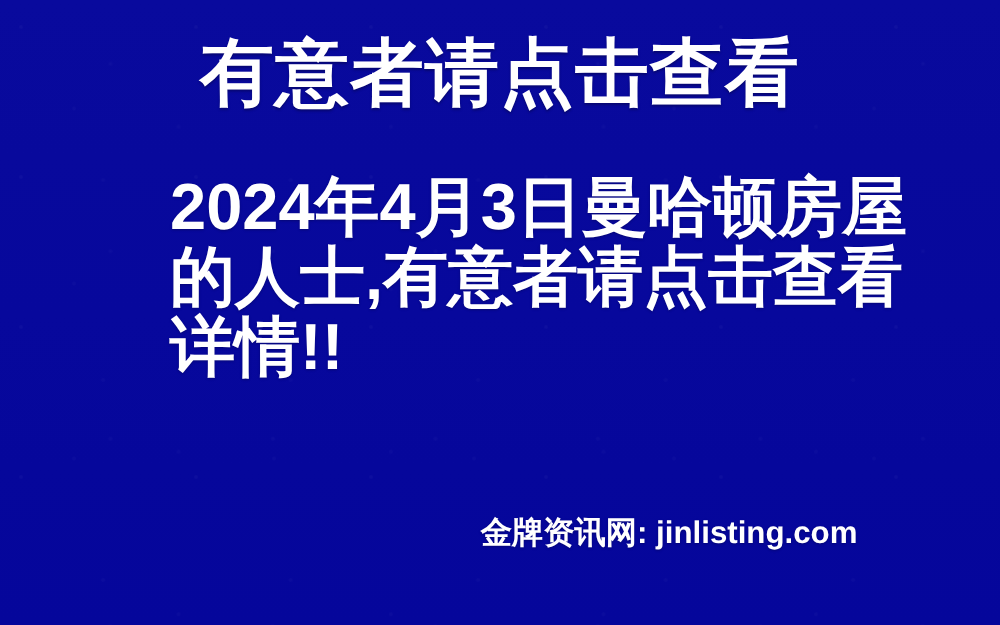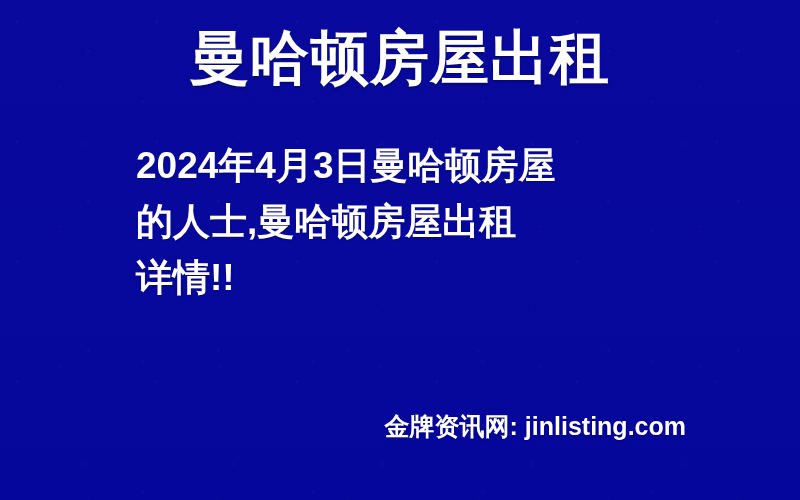--- a/index.html
+++ b/index.html
@@ -58,21 +58,21 @@
   .poster-body {
     position: absolute;
     left: 136px;
     top: 138px;
     width: 550px;
     z-index: 2;
   }
 
   .body-line {
     color: #ffffff;
-    font-size: 37px;
+    font-size: 52px;
     font-weight: 700;
     line-height: 56px;
     letter-spacing: 0px;
     white-space: nowrap;
     text-shadow: 0 1px 2px rgba(0,0,0,0.25);
   }
 
   .body-line.is-last {
     text-align: left;
   }
@@ -92,23 +92,23 @@
     white-space: nowrap;
     text-shadow: 0 1px 2px rgba(0,0,0,0.25);
     z-index: 2;
   }
 </style>
 </head>
 <body>
 
 <div id="poster">
 
-  <div class="poster-title">曼哈顿房屋出租</div>
+  <div class="poster-title">有意者请点击查看</div>
 
   <div class="poster-body">
     <div class="body-line">2024年4月3日曼哈顿房屋</div>
-    <div class="body-line">的人士,曼哈顿房屋出租</div>
+    <div class="body-line">的人士,有意者请点击查看</div>
     <div class="body-line is-last">详情!!</div>
   </div>
 
   <div class="poster-footer">金牌资讯网: jinlisting.com</div>
 
 </div>
 
 </body></html>

